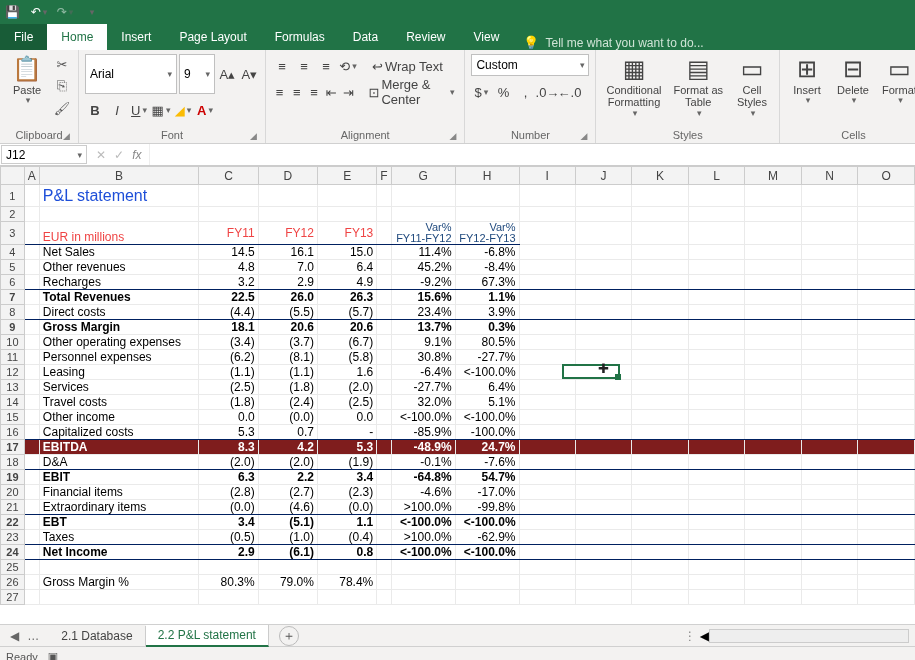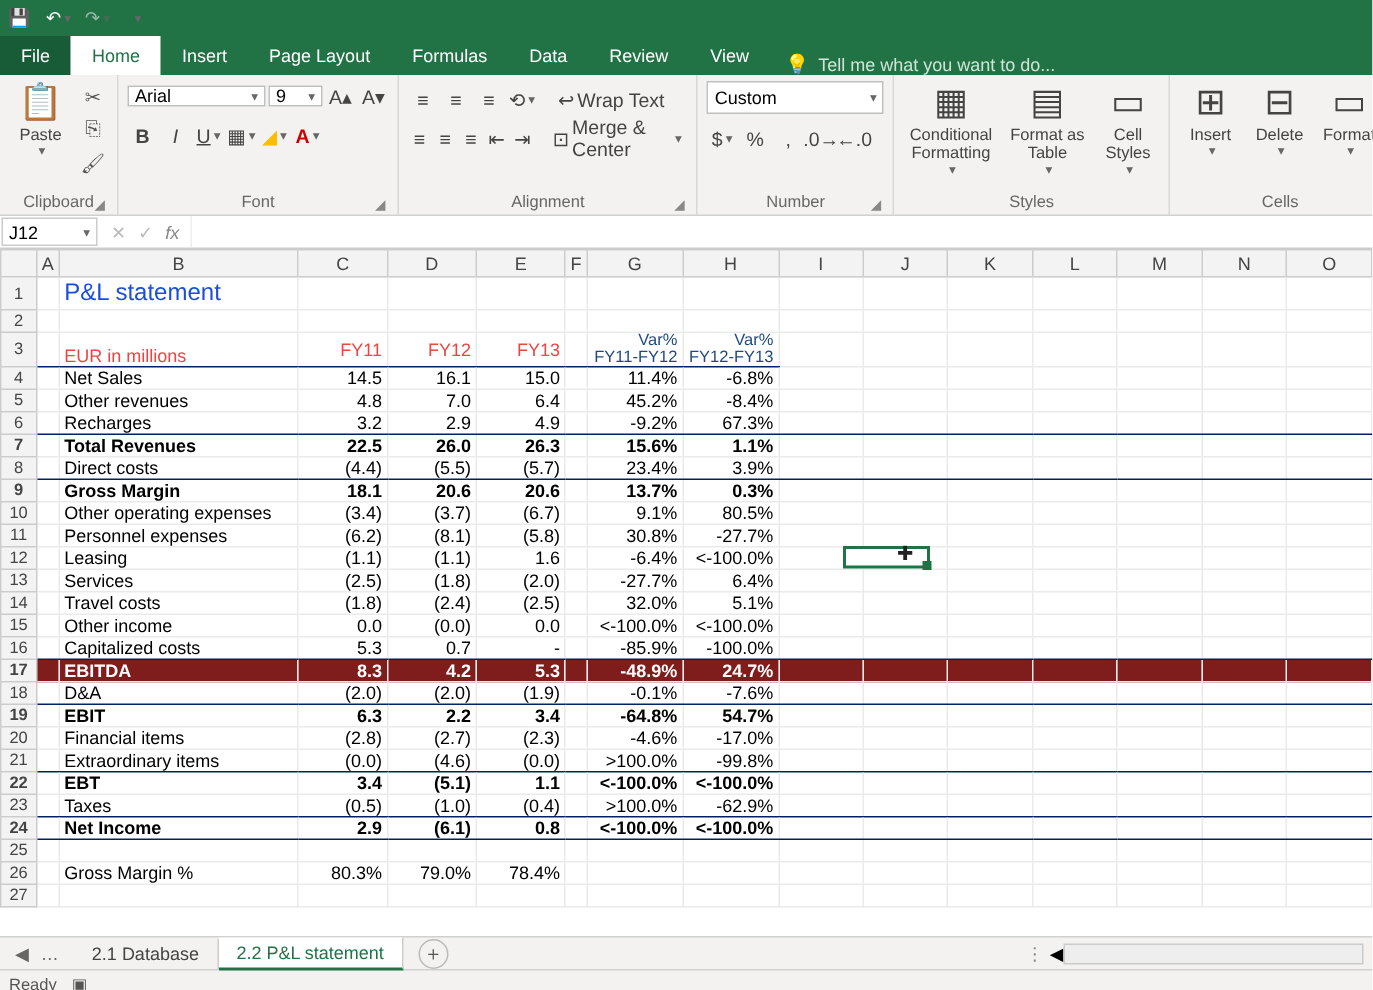--- a/index.html
+++ b/index.html
@@ -130,21 +130,21 @@
 }
 
 .font-box {
   display: flex;
   gap: 2px;
   align-items: center;
 }
 .font-select, .size-select {
   border: 1px solid #c0c0c0;
   background: #fff;
-  height: 14px;
+  height: 40px;
   font-size: 12px;
   padding: 0 4px;
   display: flex;
   align-items: center;
 }
 .font-select { width: 92px; justify-content: space-between; }
 .size-select { width: 36px; justify-content: space-between; }
 
 .btn-row {
   display: flex;
@@ -172,21 +172,21 @@
 
 
 .fx-row {
   height: 22px;
   display: flex;
   border-bottom: 1px solid #ccc;
   background: #fff;
   font-size: 12px;
 }
 .name-box {
-  width: 64px;
+  width: 86px;
   border: 1px solid #ccc;
   margin: 1px;
   padding: 0 4px;
   display: flex; align-items: center; justify-content: space-between;
 }
 .fx-btns {
   display: flex;
   align-items: center;
   gap: 8px;
   padding: 0 8px;

